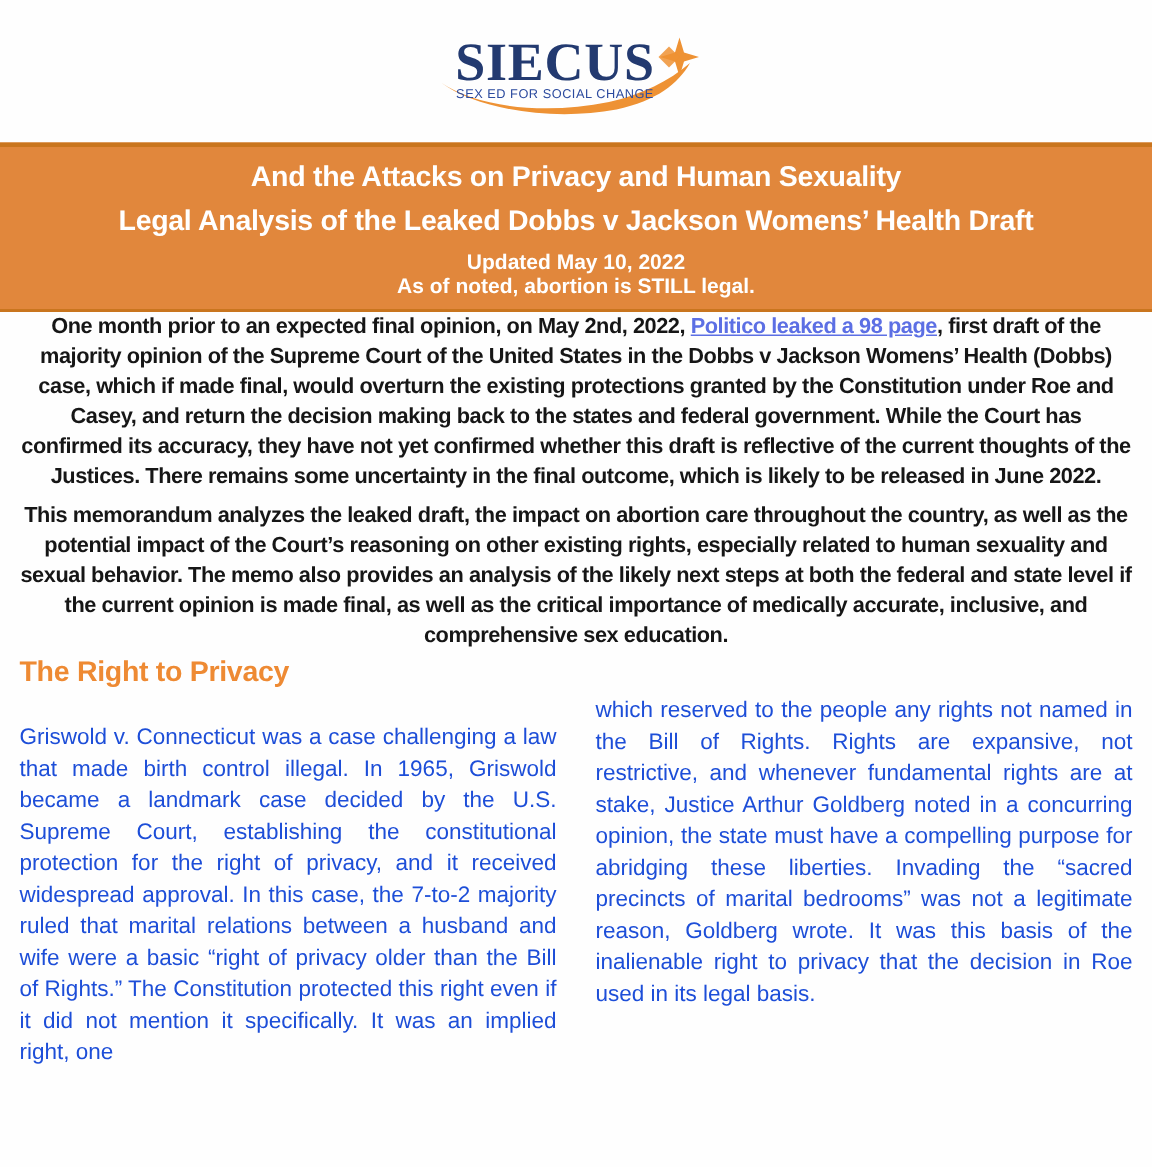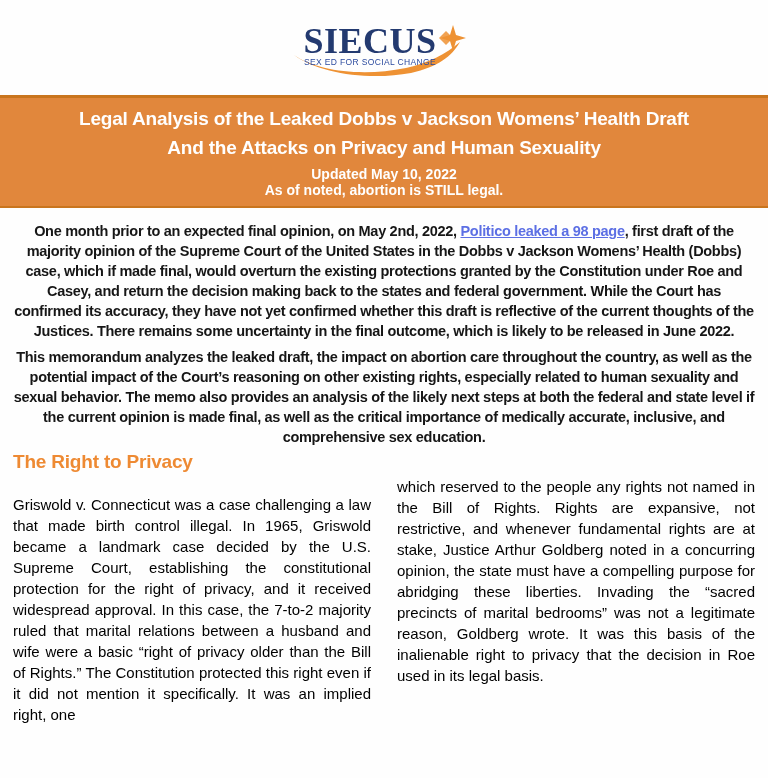--- a/index.html
+++ b/index.html
@@ -33,36 +33,35 @@
     border-bottom:2px solid #c9751e;
     color:#ffffff; text-align:center;
     padding:6px 16px 8px;
   }
   .banner-title { font-size:19px; line-height:29px; font-weight:700; letter-spacing:-0.2px; }
   .banner-sub { margin-top:4px; font-size:14px; line-height:16px; font-weight:700; }
 
   
   main { padding:0 13px; }
   .lead {
-    margin-top:13px;
     font-size:14.5px; line-height:20px; font-weight:700; letter-spacing:-0.3px;
     color:#161616; text-align:center;
   }
   .lead + .lead { margin-top:6px; }
   .lead a { color:#5c6fe4; text-decoration:underline; font-weight:700; cursor:pointer; }
 
   
   .twocol { display:flex; gap:26px; margin-top:4px; }
   .col { flex:1; min-width:0; }
   .col-left h2 {
     font-size:19px; line-height:22px; font-weight:700; color:#ee8a33;
     letter-spacing:-0.2px;
   }
   .coltext {
-    font-size:15px; line-height:21px; color:#000000;
+    font-size:15px; line-height:21px; color:#1d4ed8;
     text-align:justify;
   }
   .col-left .coltext { margin-top:21px; }
   .col-right { padding-top:25px; }
 </style>
 </head>
 <body>
 
 <div class="page">
 
@@ -74,22 +73,22 @@
       <path d="M154 7 L161 14 L154 21 L147 14 Z" fill="#ee9234" opacity="0.85"></path>
     </svg>
     <div class="logo-text">
       <div class="logo-name">SIECUS</div>
       <div class="logo-tagline">SEX ED FOR SOCIAL CHANGE</div>
     </div>
   </header>
 
   <section class="banner">
     <h1 class="banner-title">
+      <div>And the Attacks on Privacy and Human Sexuality</div>
       <div>Legal Analysis of the Leaked Dobbs v Jackson Womens’ Health Draft</div>
-      <div>And the Attacks on Privacy and Human Sexuality</div>
     </h1>
     <div class="banner-sub">
       <div>Updated May 10, 2022</div>
       <div>As of noted, abortion is STILL legal.</div>
     </div>
   </section>
 
   <main>
 
     <p class="lead"><span>One month prior to an expected final opinion, on May 2nd, 2022, </span><a>Politico leaked a 98 page</a><span>, first draft of the majority opinion of the Supreme Court of the United States in the Dobbs v Jackson Womens’ Health (Dobbs) case, which if made final, would overturn the existing protections granted by the Constitution under Roe and Casey, and return the decision making back to the states and federal government. While the Court has confirmed its accuracy, they have not yet confirmed whether this draft is reflective of the current thoughts of the Justices. There remains some uncertainty in the final outcome, which is likely to be released in June 2022.</span></p>

